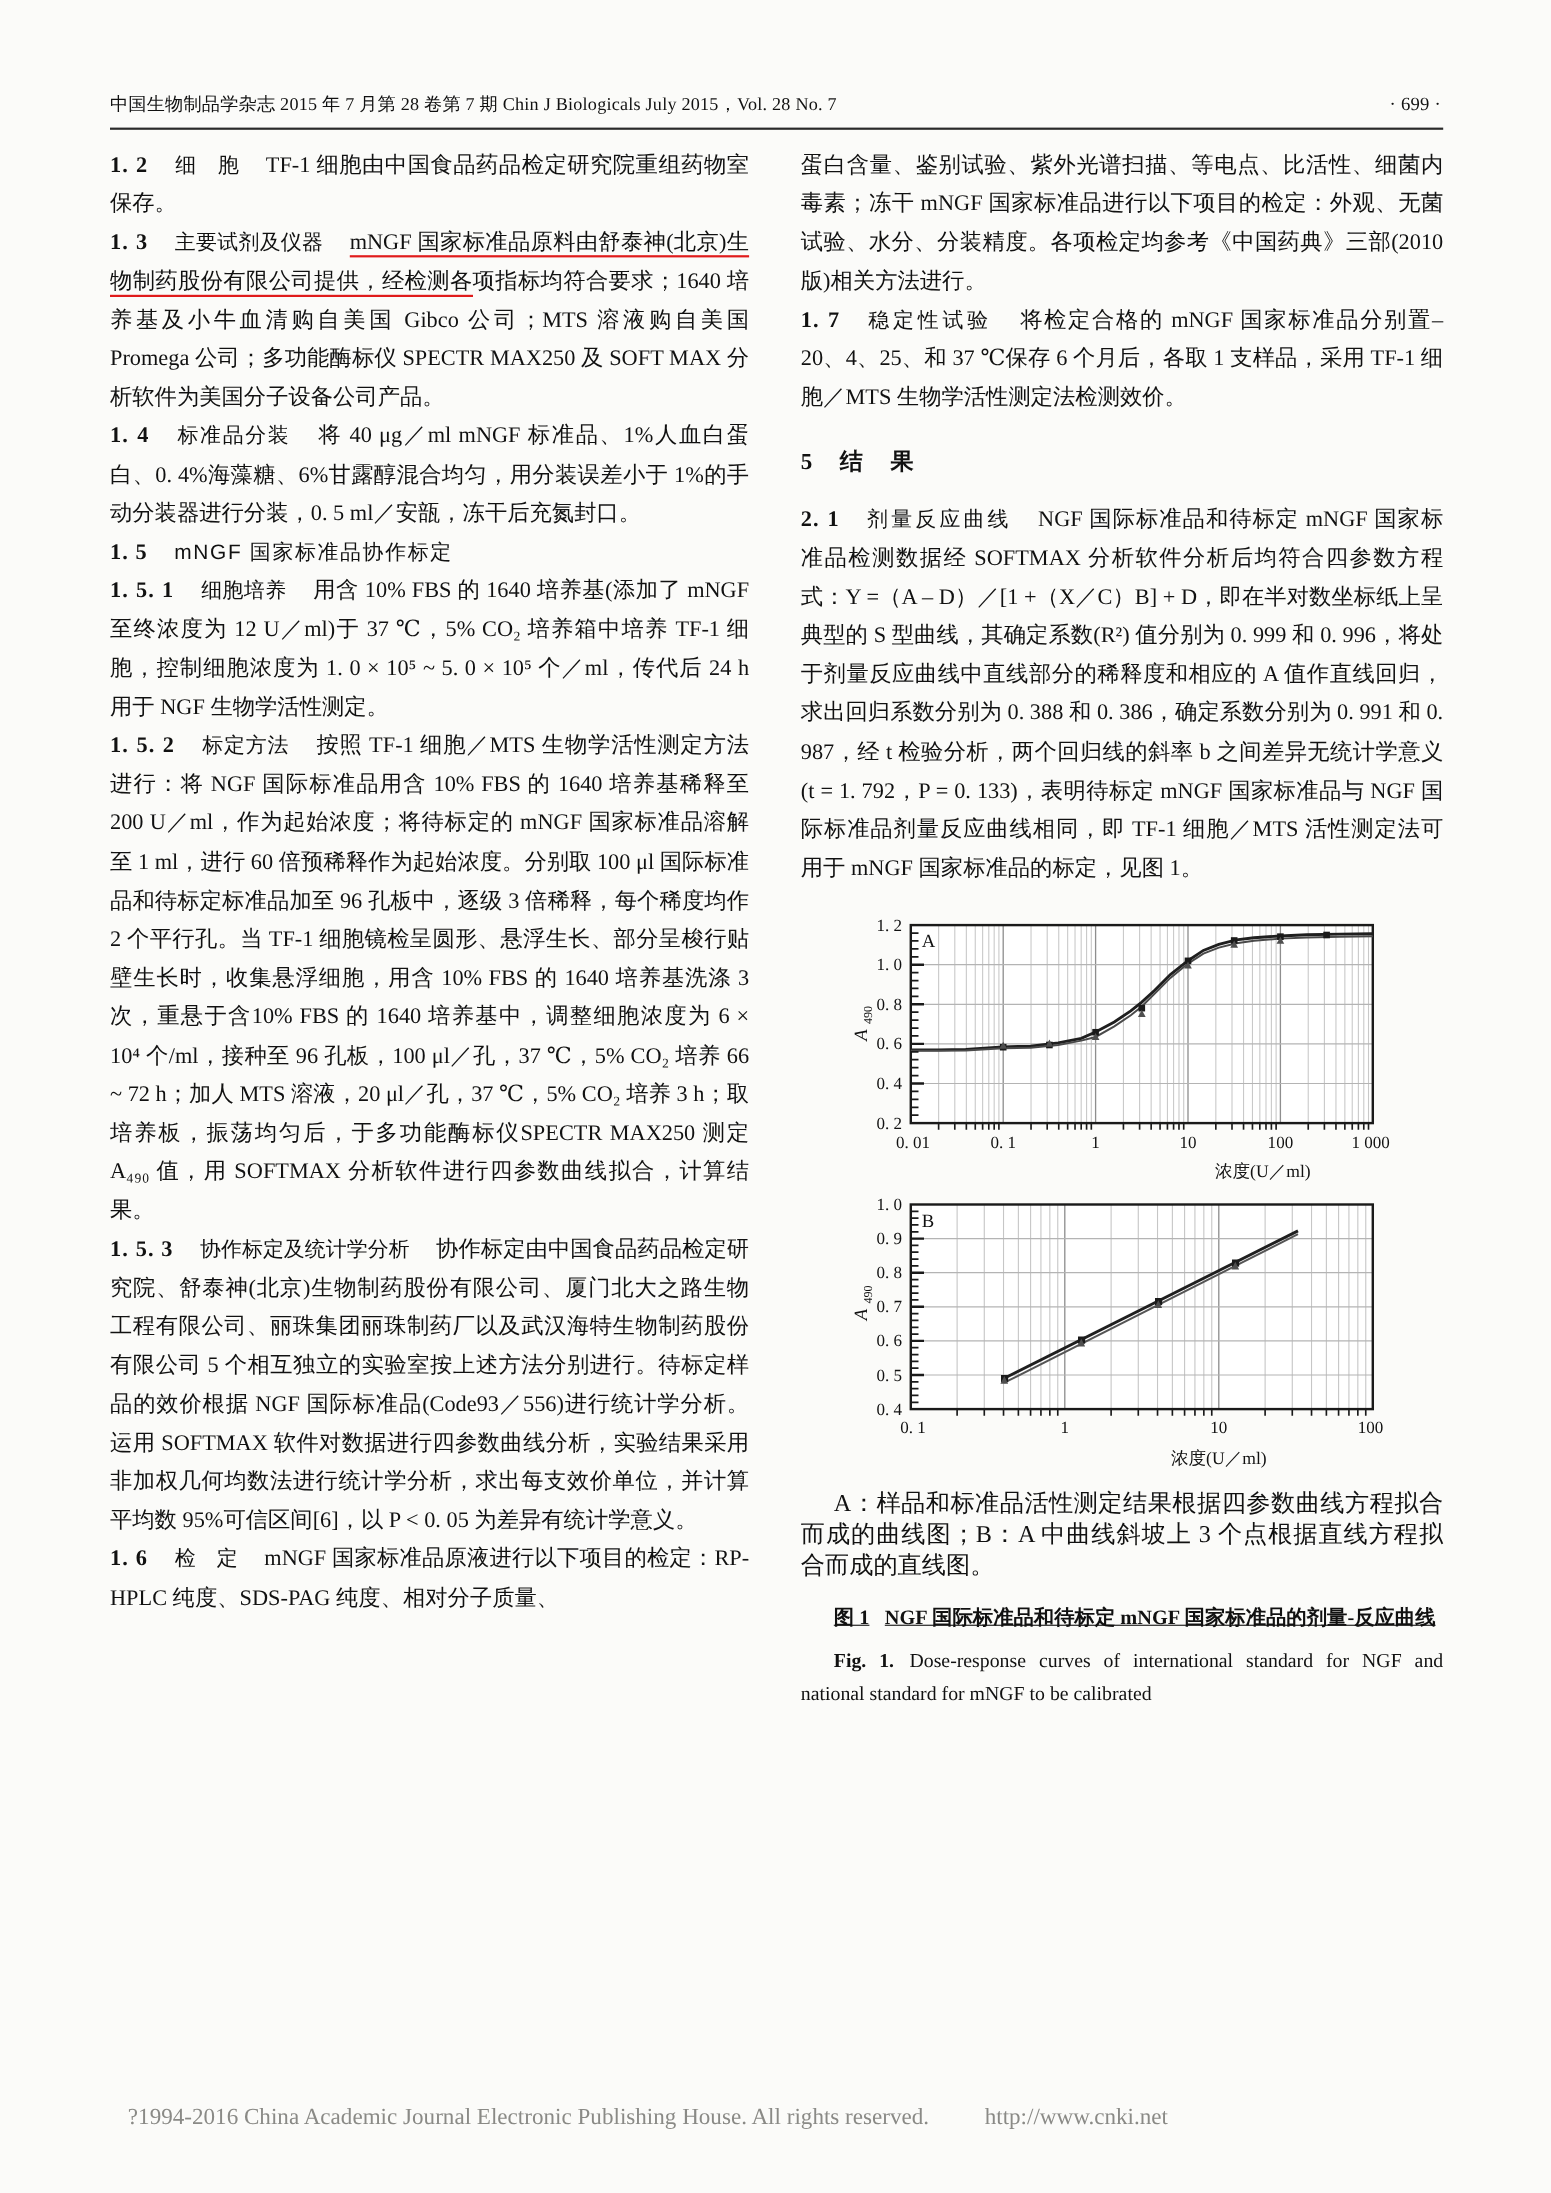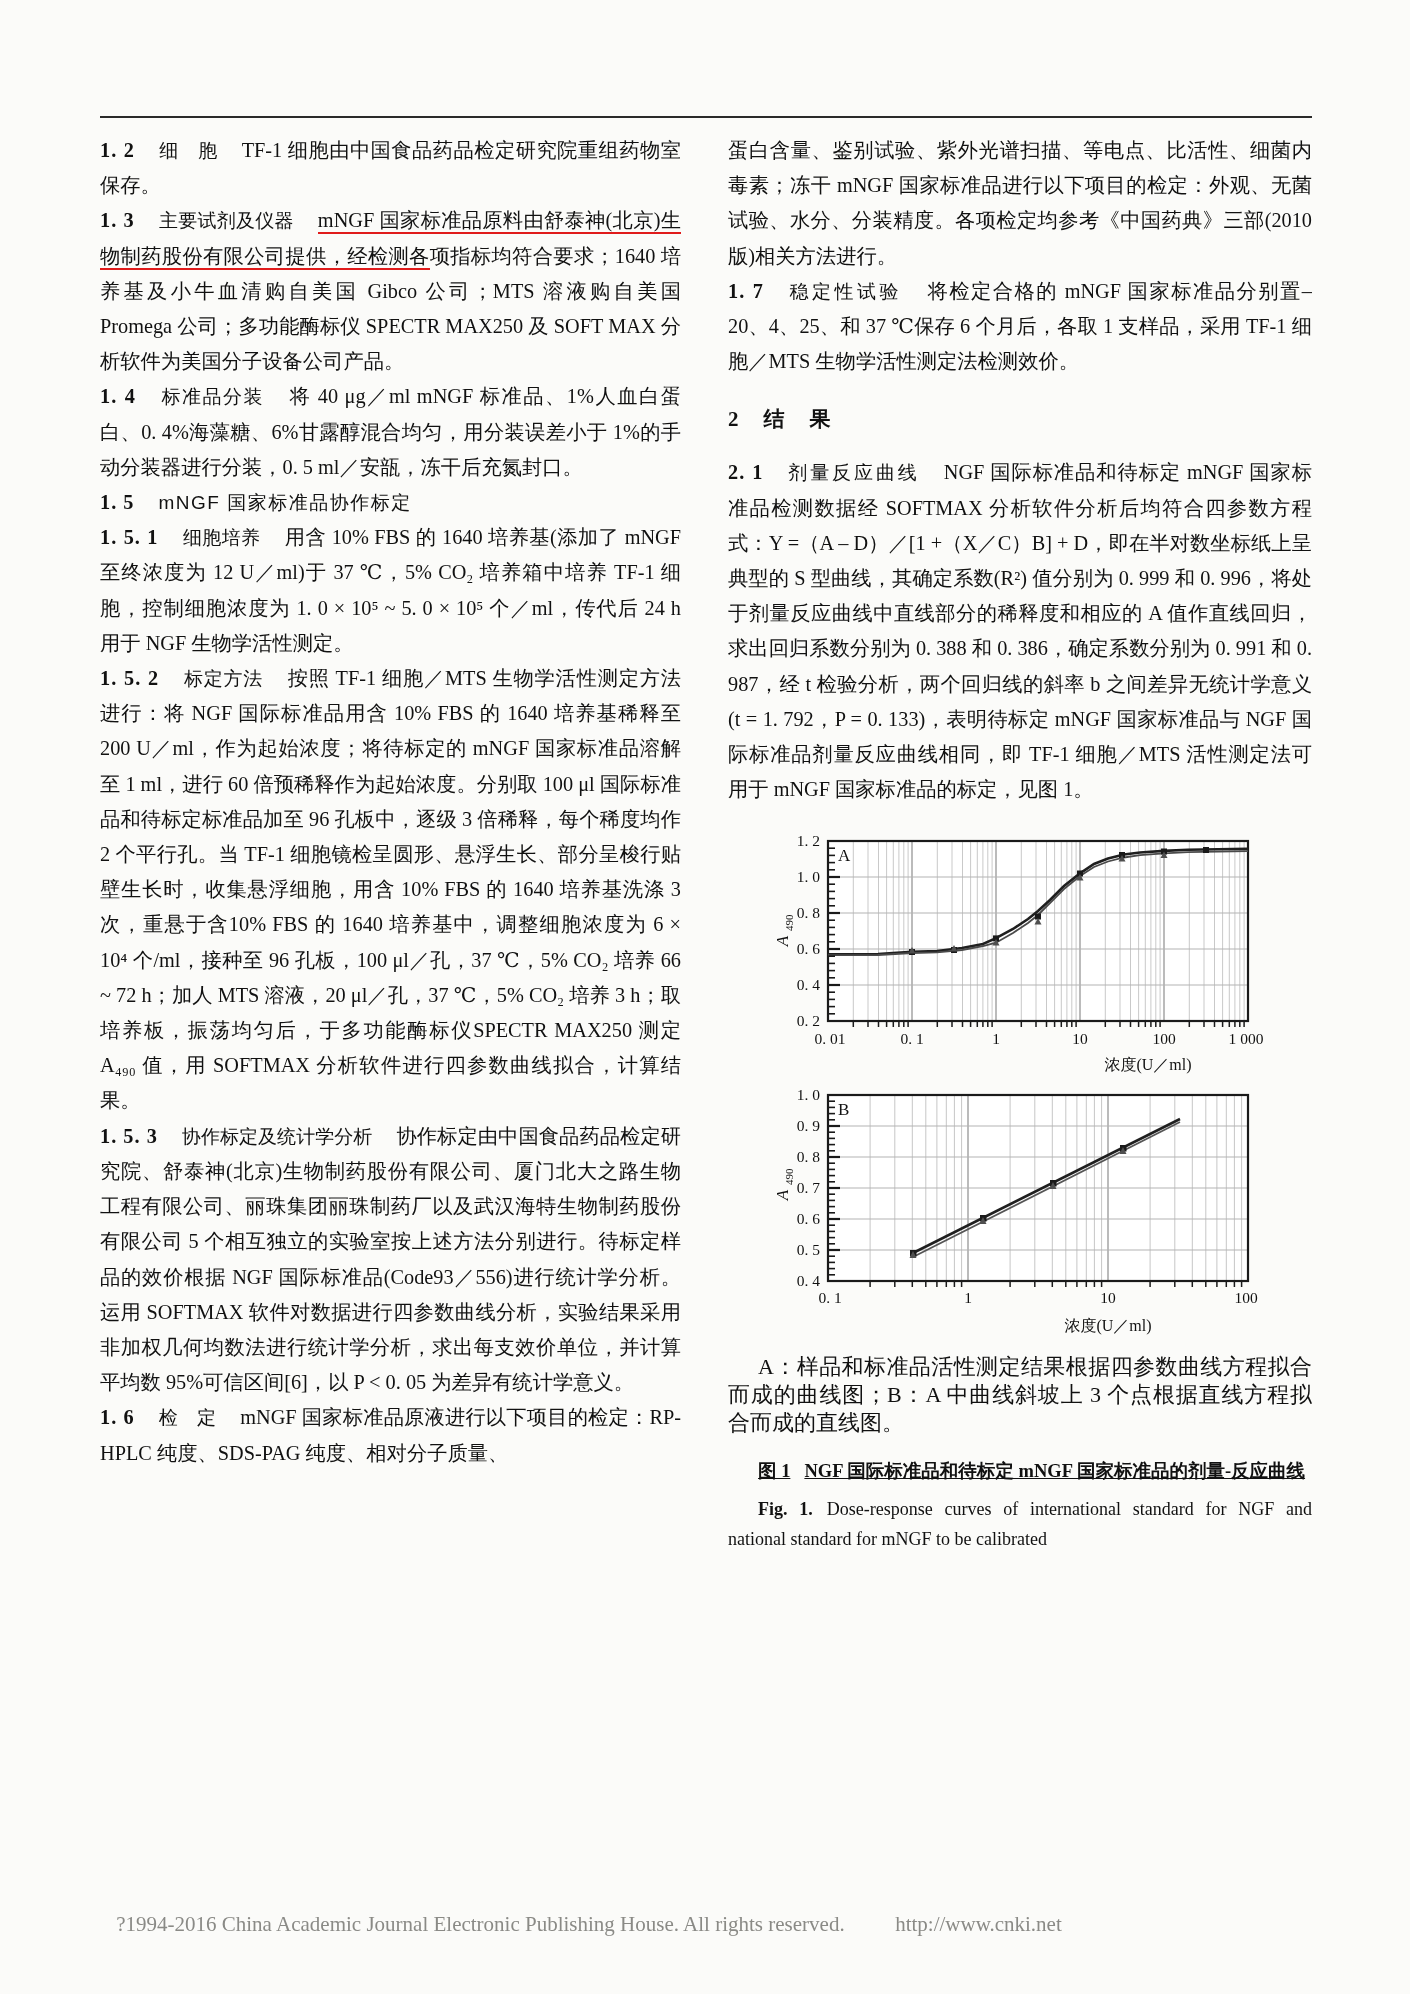--- a/index.html
+++ b/index.html
@@ -85,20 +85,24 @@
     color:#8a8a86;
     font-family:"Liberation Serif","DejaVu Serif",serif;
   }
   .footer .u { text-decoration:none; }
 </style>
 </head>
 <body>
 
 <div class="page">
 
+  <div class="runhead">
+    <span class="left">中国生物制品学杂志 2015 年 7 月第 28 卷第 7 期  Chin J Biologicals July 2015，Vol. 28 No. 7</span>
+    <span class="right">· 699 ·</span>
+  </div>
   <div class="rule"></div>
 
   <div class="cols">
 
     <div class="col">
 
       <p><b class="sec">1. 2</b><span class="sp2"></span><b style="font-weight:normal;font-family:'Liberation Sans',sans-serif;font-size:19px;">细　胞</b><span class="sp2"></span><span>TF-1 细胞由中国食品药品检定研究院重组药物室保存。</span></p>
 
       <p><b class="sec">1. 3</b><span class="sp2"></span><b style="font-weight:normal;font-family:'Liberation Sans',sans-serif;font-size:19px;">主要试剂及仪器</b><span class="sp2"></span><span class="redu">mNGF 国家标准品原料由舒泰神(北京)生物制药股份有限公司提供，经检测各</span><span>项指标均符合要求；1640 培养基及小牛血清购自美国 Gibco 公司；MTS 溶液购自美国 Promega 公司；多功能酶标仪 SPECTR MAX250 及 SOFT MAX 分析软件为美国分子设备公司产品。</span></p>
 
@@ -115,21 +119,21 @@
       <p><b class="sec">1. 6</b><span class="sp2"></span><b style="font-weight:normal;font-family:'Liberation Sans',sans-serif;font-size:19px;">检　定</b><span class="sp2"></span><span>mNGF 国家标准品原液进行以下项目的检定：RP-HPLC 纯度、SDS-PAG 纯度、相对分子质量、</span></p>
 
     </div>
 
     <div class="col">
 
       <p>蛋白含量、鉴别试验、紫外光谱扫描、等电点、比活性、细菌内毒素；冻干 mNGF 国家标准品进行以下项目的检定：外观、无菌试验、水分、分装精度。各项检定均参考《中国药典》三部(2010 版)相关方法进行。</p>
 
       <p><b class="sec">1. 7</b><span class="sp2"></span><b style="font-weight:normal;font-family:'Liberation Sans',sans-serif;font-size:19px;letter-spacing:2px;">稳定性试验</b><span class="sp2"></span><span>将检定合格的 mNGF 国家标准品分别置–20、4、25、和 37 ℃保存 6 个月后，各取 1 支样品，采用 TF-1 细胞／MTS 生物学活性测定法检测效价。</span></p>
 
-      <div class="h2">2　结　果</div>
+      <div class="h2">5　结　果</div>
 
       <p><b class="sec">2. 1</b><span class="sp2"></span><b style="font-weight:normal;font-family:'Liberation Sans',sans-serif;font-size:19px;letter-spacing:2px;">剂量反应曲线</b><span class="sp2"></span><span>NGF 国际标准品和待标定 mNGF 国家标准品检测数据经 SOFTMAX 分析软件分析后均符合四参数方程式：Y =（A – D）／[1 +（X／C）B] + D，即在半对数坐标纸上呈典型的 S 型曲线，其确定系数(R²) 值分别为 0. 999 和 0. 996，将处于剂量反应曲线中直线部分的稀释度和相应的 A 值作直线回归，求出回归系数分别为 0. 388 和 0. 386，确定系数分别为 0. 991 和 0. 987，经 t 检验分析，两个回归线的斜率 b 之间差异无统计学意义(t = 1. 792，P = 0. 133)，表明待标定 mNGF 国家标准品与 NGF 国际标准品剂量反应曲线相同，即 TF-1 细胞／MTS 活性测定法可用于 mNGF 国家标准品的标定，见图 1。</span></p>
 
       <div class="figure">
 
         <div class="chart-wrap">
           <svg width="584" height="250" viewBox="0 0 584 250">
             <defs>
               <clipPath id="clipA">
                   <rect x="0" y="0" width="420" height="182"></rect>

